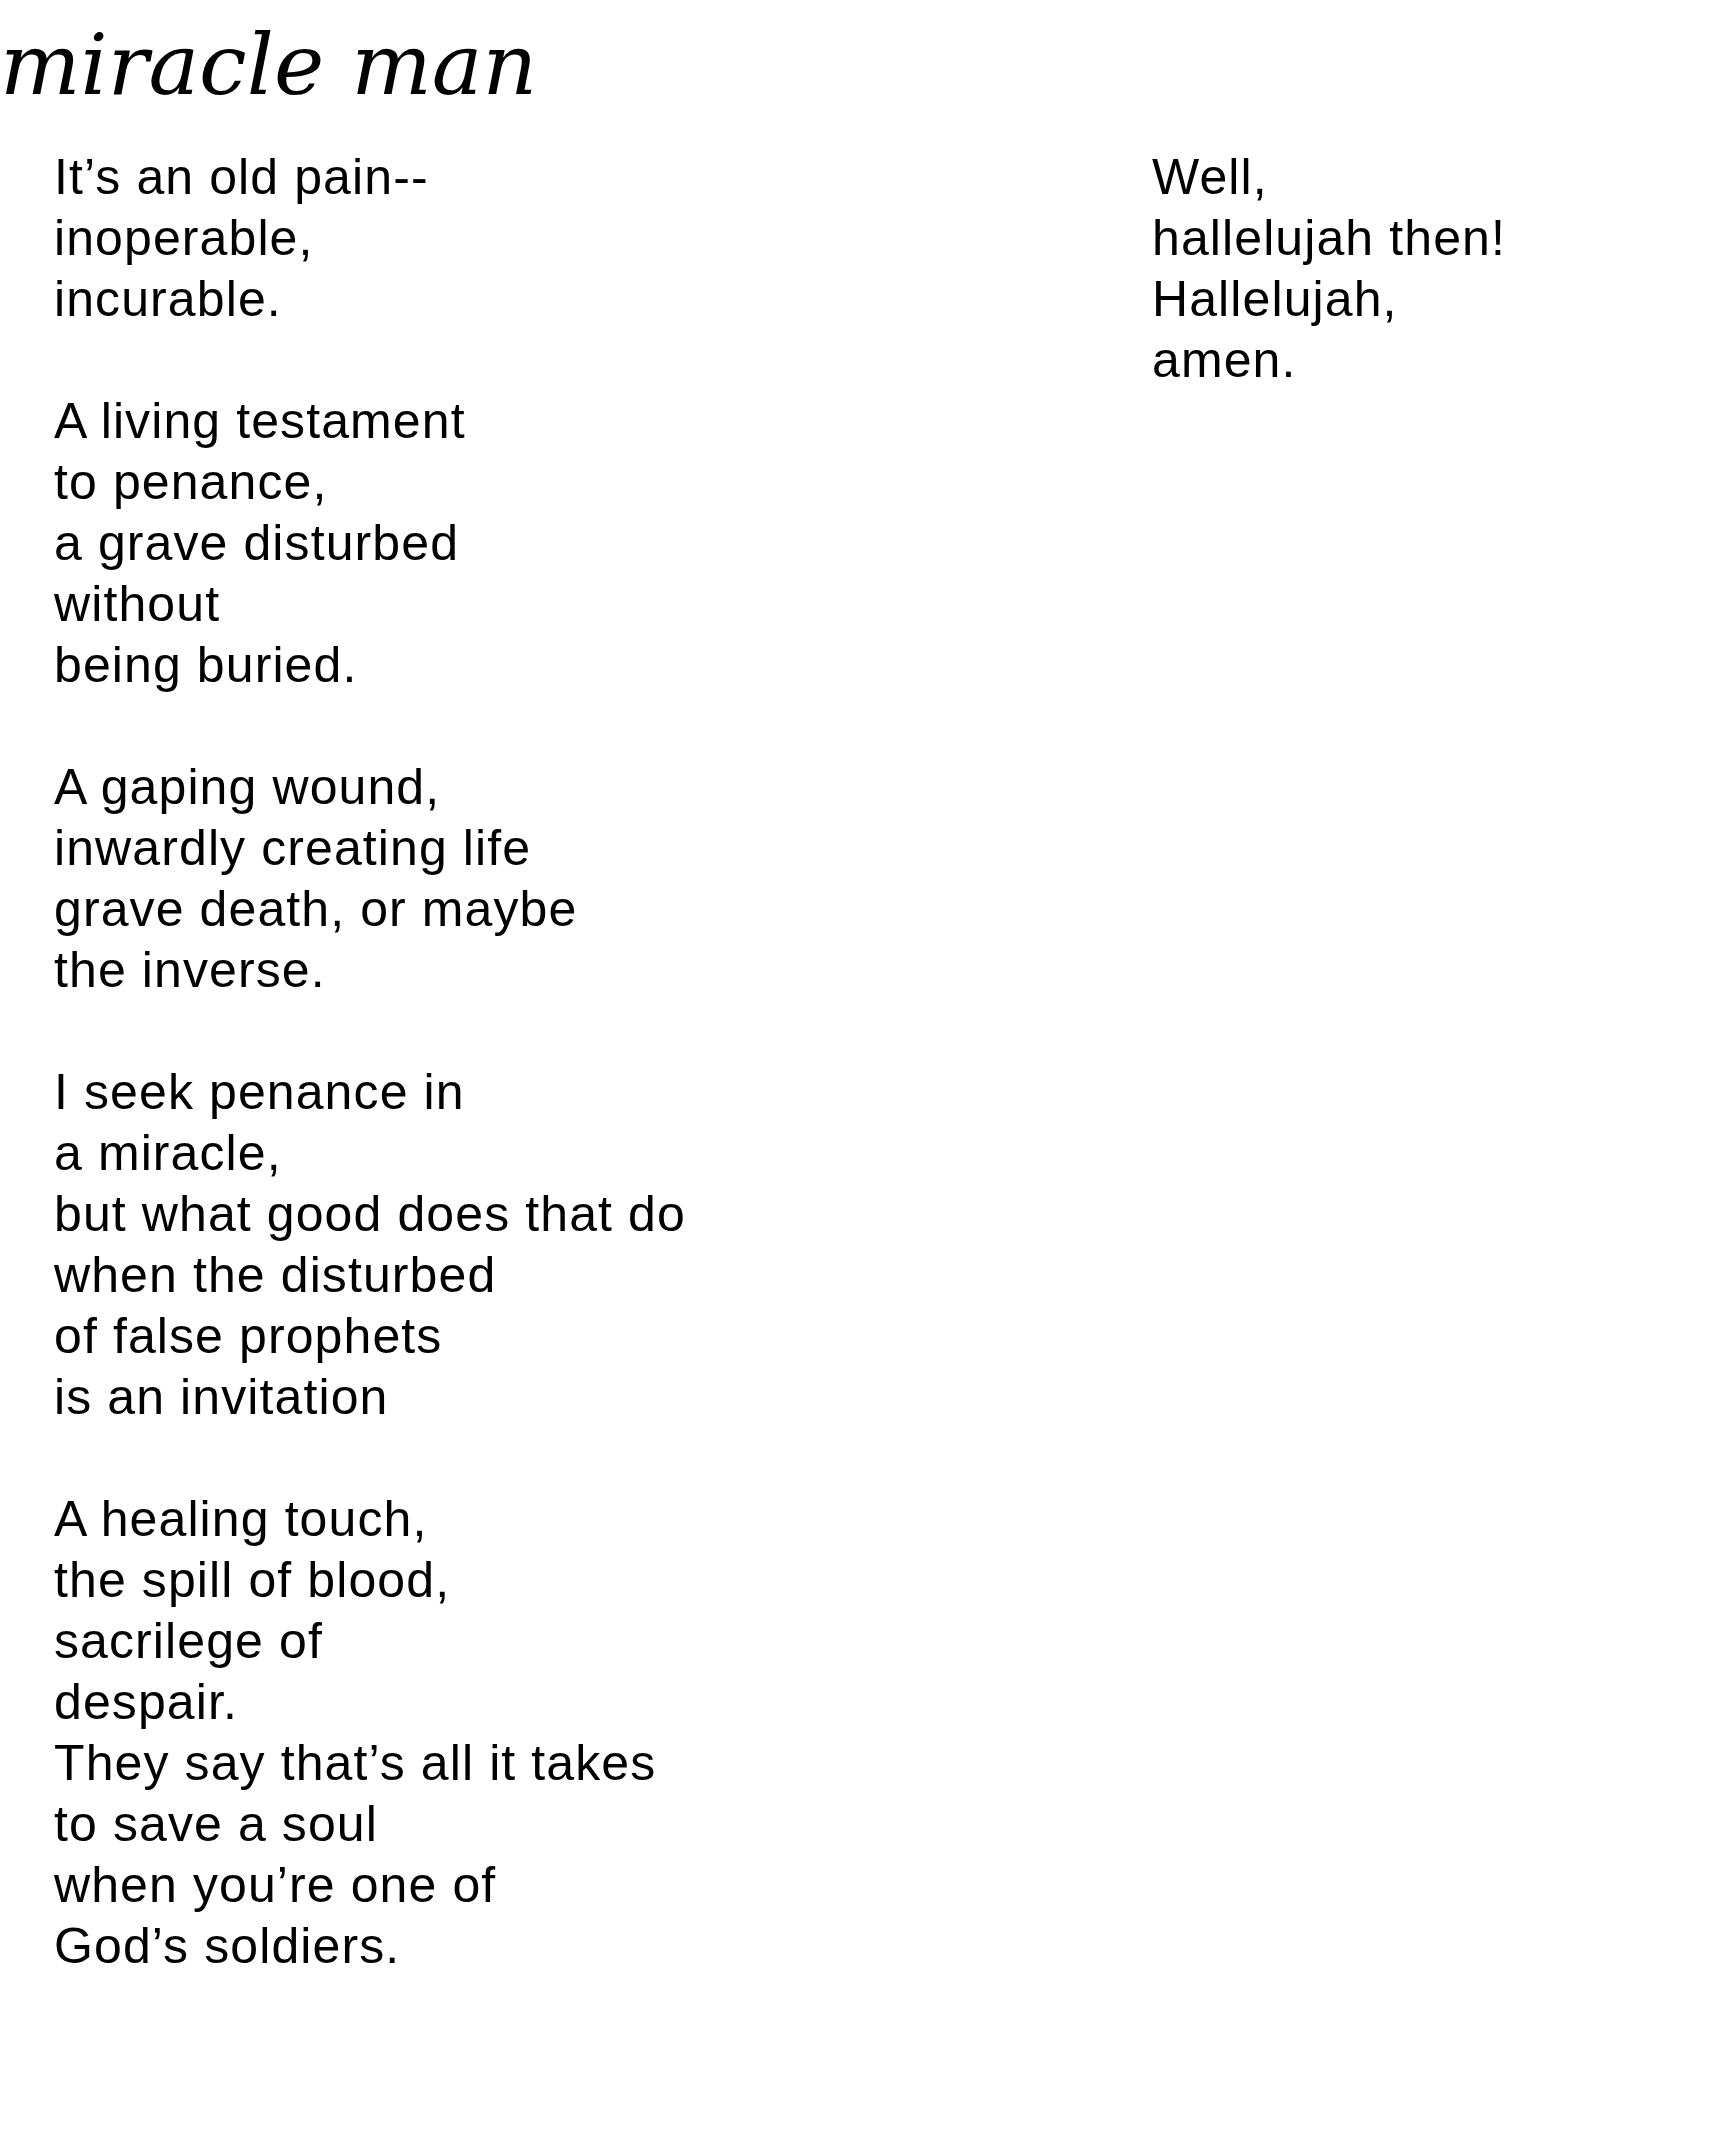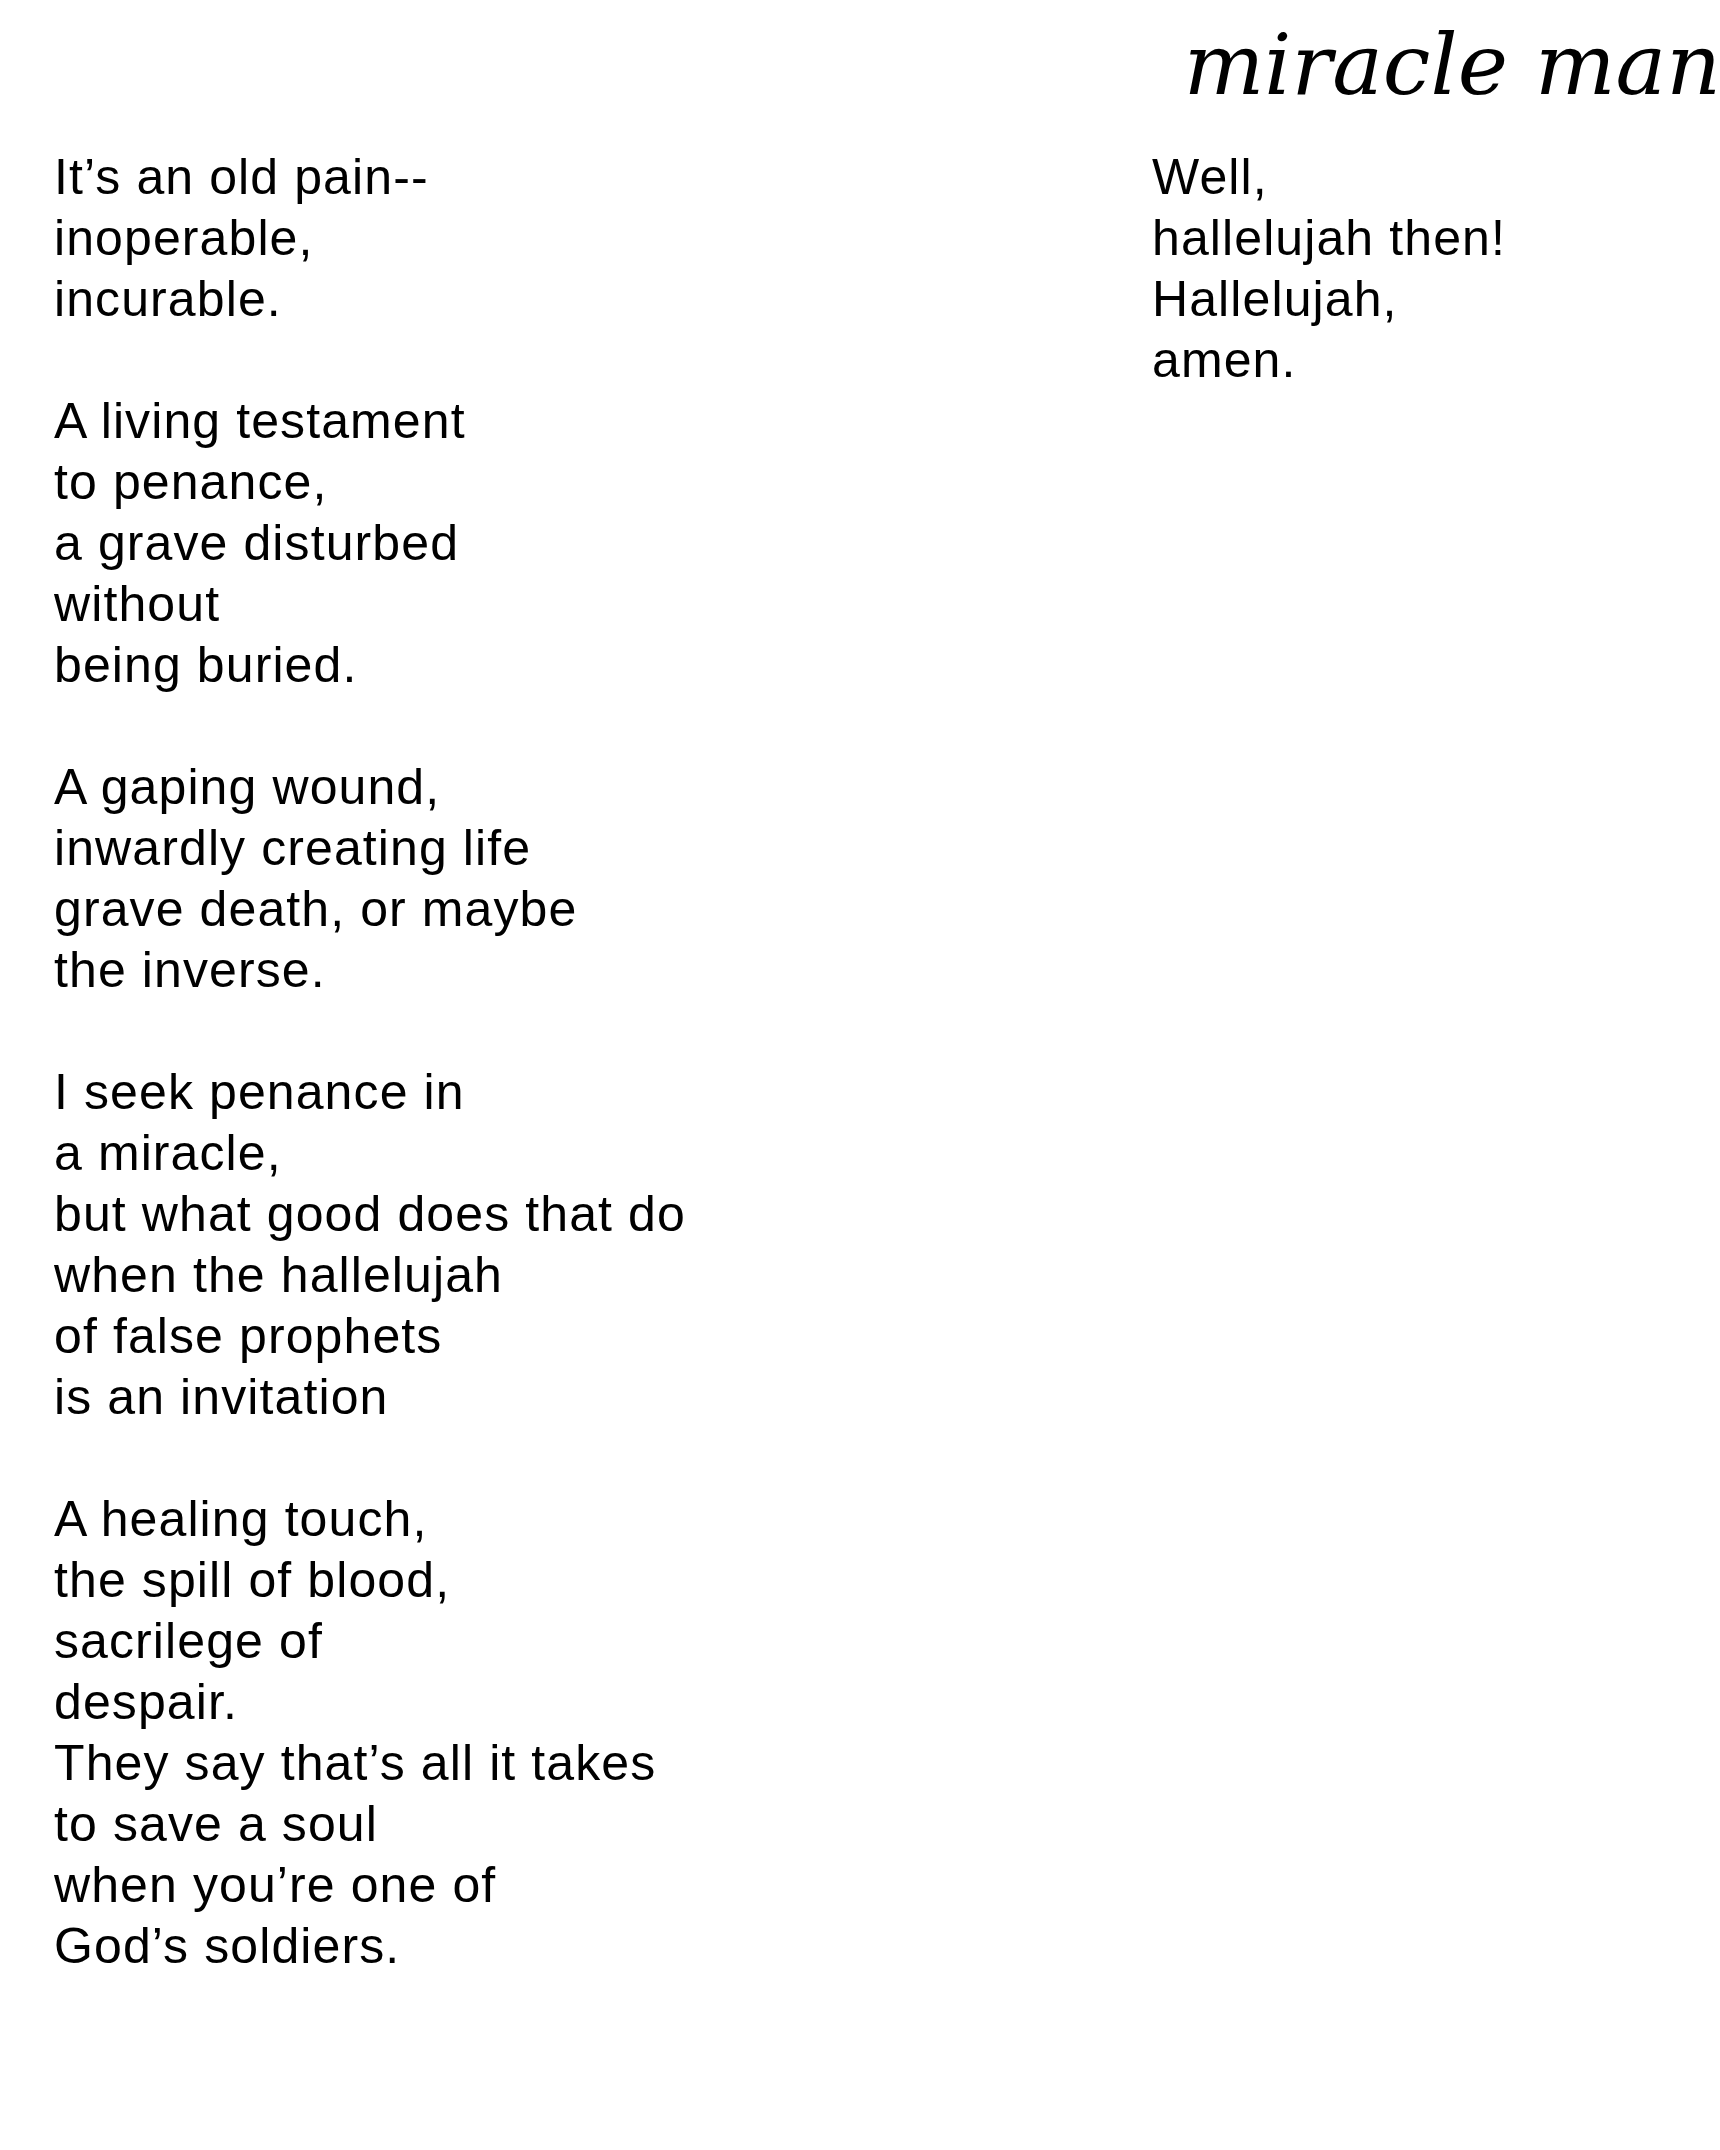--- a/index.html
+++ b/index.html
@@ -18,21 +18,21 @@
   .page {
     position: absolute;
     inset: 0;
     background: #ffffff;
   }
   .poem-title {
     position: absolute;
     top: 16px;
     left: 0;
     width: 100%;
-    text-align: right;
+    text-align: left;
     font-family: "DejaVu Serif", serif;
     font-style: italic;
     font-weight: normal;
     font-size: 85px;
     line-height: 1.15;
     margin: 0;
     color: #000000;
   }
   .column {
     position: absolute;
@@ -77,21 +77,21 @@
     <div class="stanza">
       <div class="line">A gaping wound,</div>
       <div class="line">inwardly creating life</div>
       <div class="line">grave death, or maybe</div>
       <div class="line">the inverse.</div>
     </div>
     <div class="stanza">
       <div class="line">I seek penance in</div>
       <div class="line">a miracle,</div>
       <div class="line">but what good does that do</div>
-      <div class="line">when the hallelujah</div>
+      <div class="line">when the disturbed</div>
       <div class="line">of false prophets</div>
       <div class="line">is an invitation</div>
     </div>
     <div class="stanza">
       <div class="line">A healing touch,</div>
       <div class="line">the spill of blood,</div>
       <div class="line">sacrilege of</div>
       <div class="line">despair.</div>
       <div class="line">They say that’s all it takes</div>
       <div class="line">to save a soul</div>

